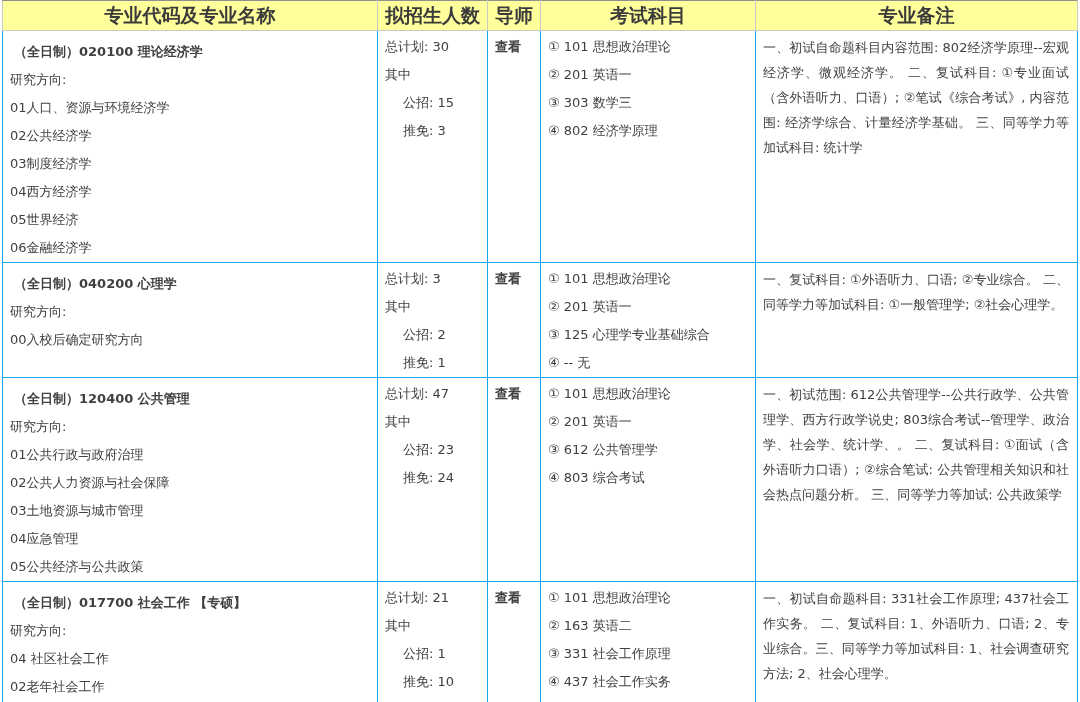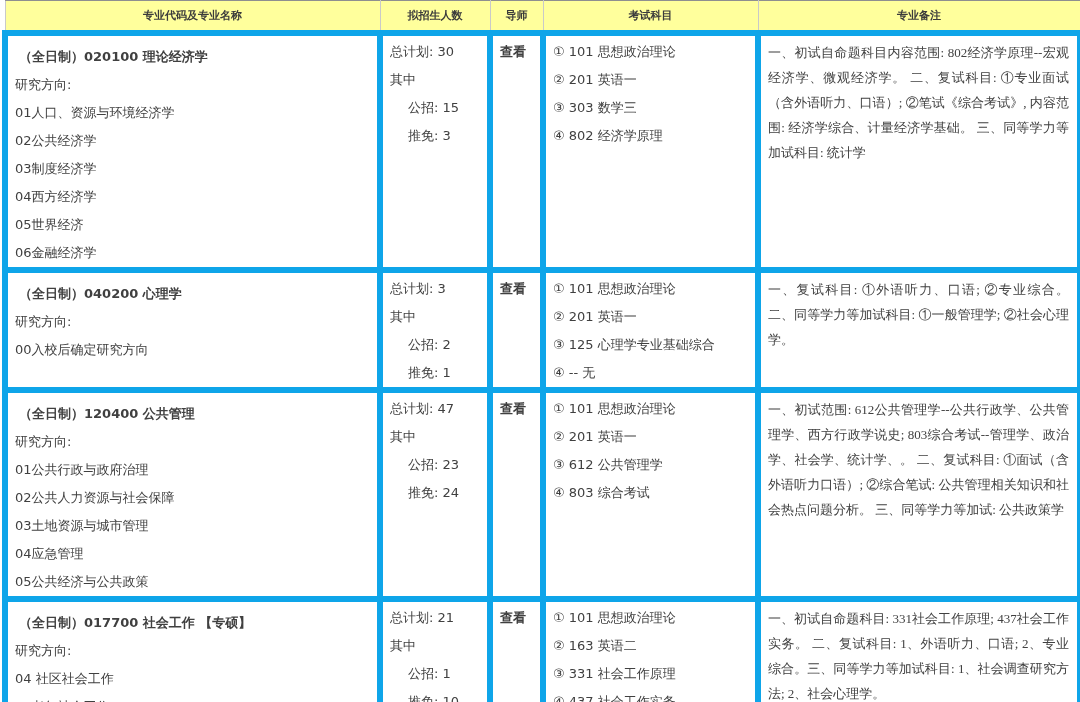--- a/index.html
+++ b/index.html
@@ -24,29 +24,29 @@
   }
   col.c1 { width: 375px; }
   col.c2 { width: 110px; }
   col.c3 { width: 53px;  }
   col.c4 { width: 215px; }
   col.c5 { width: 322px; }
   th {
     background: #ffff9c;
     height: 29px;
     font-weight: bold;
-    font-size: 11px;
+    font-size: 19px;
     color: #3b3b3b;
     text-align: center;
     border: 1px solid #c9c9c9;
     border-top: 1px solid #8f8f8f;
     padding: 0;
   }
   td {
-    border: 6px solid #0ea5e9;
+    border: 1px solid #0ea5e9;
     vertical-align: top;
     padding: 2px 8px 0 7px;
     background: #ffffff;
   }
   tr.r0 td { height: 224px; }
   tr.r1 td { height: 94px;  }
   tr.r2 td { height: 197px; }
   tr.r3 td { height: 142px; }
   .ln { line-height: 28px; white-space: nowrap; overflow: hidden; }
   .title {
@@ -59,21 +59,21 @@
   }
   .indent { padding-left: 18px; }
   .view-link {
     line-height: 28px;
     cursor: pointer;
     color: #404040;
     text-decoration: none;
     display: inline-block;
     font-weight: bold;
   }
-  .notes { line-height: 25px; margin-top: 2px; text-align: justify; font-family: Liberation Serif, serif; }
+  .notes { line-height: 25px; margin-top: 2px; text-align: justify; }
 </style>
 </head>
 <body>
 
 <table class="catalog">
   <colgroup>
     <col class="c1">
       <col class="c2">
       <col class="c3">
       <col class="c4">

